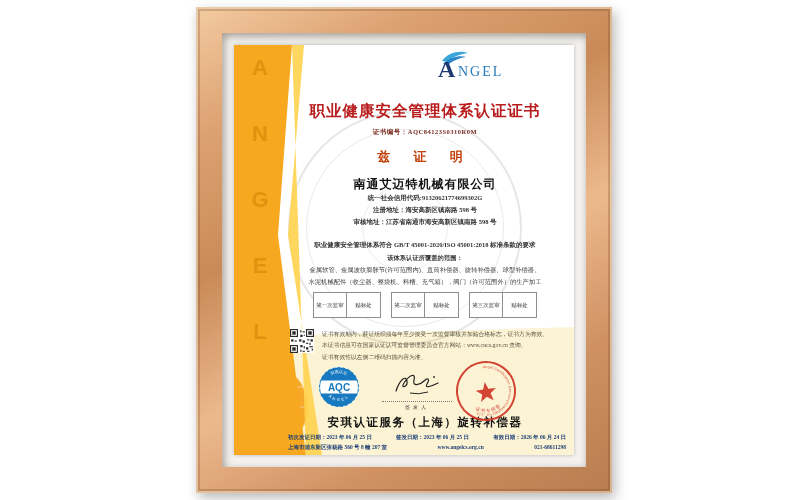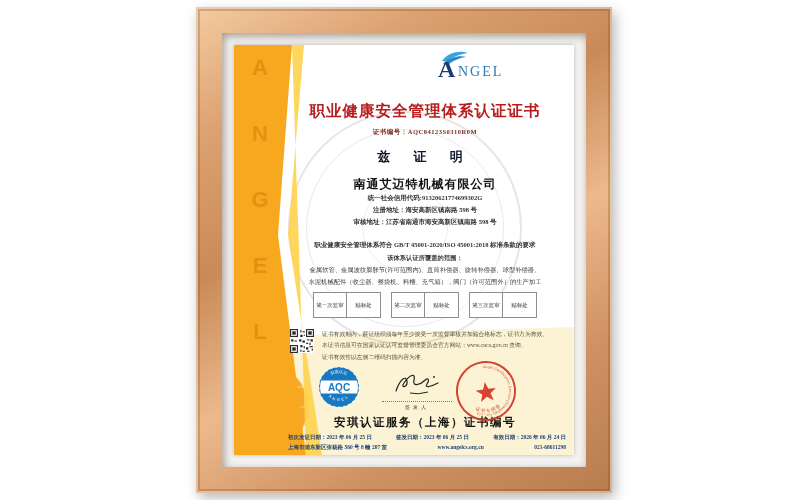--- a/index.html
+++ b/index.html
@@ -49,21 +49,21 @@
     position:absolute;left:54px;top:66px;width:230px;height:230px;border-radius:50%;
     border:2px solid rgba(100,100,100,.16);z-index:2;
   }
   .wm::before{content:"";position:absolute;inset:16px;border-radius:50%;border:1px solid rgba(100,100,100,.14);}
   .wm::after{content:"";position:absolute;inset:72px;border-radius:50%;border:1px solid rgba(100,100,100,.12);}
   
   .t{position:absolute;left:48px;right:6px;text-align:center;color:#222;z-index:6;}
   .brand{position:absolute;top:6px;right:44px;z-index:6;}
   .title{top:56px;font-size:15.5px;font-weight:700;letter-spacing:1px;color:#b91c1c;}
   .certno{top:83px;font-size:6.5px;font-weight:700;color:#7b2b22;letter-spacing:.5px;}
-  .declare{top:103px;font-size:13px;font-weight:700;letter-spacing:10px;color:#0f172a;}
+  .declare{top:103px;font-size:13px;font-weight:700;letter-spacing:10px;color:#c2410c;}
   .company{top:131px;font-size:12px;font-weight:700;color:#111;letter-spacing:1px;}
   .info{font-size:6.5px;font-weight:600;color:#333;}
   .credit{top:149px;}
   .regaddr{top:161px;}
   .auditaddr{top:173px;}
   .standard{top:196px;font-size:6.5px;font-weight:700;color:#333;}
   .scopeintro{top:209px;font-size:6.3px;font-weight:600;color:#3a3a3a;}
   .scope1{top:221px;font-size:6.3px;color:#3a3a3a;}
   .scope2{top:233px;font-size:6.3px;color:#3a3a3a;}
   .audit-row{position:absolute;top:247px;left:48px;right:6px;display:flex;justify-content:center;gap:10px;z-index:6;}
@@ -236,21 +236,21 @@
         <circle cx="32" cy="32" r="29" fill="none" stroke="#D13B2B" stroke-width="2"></circle>
         <polygon fill="#D13B2B" points="32,23 34.6,30.2 42.2,30.3 36.2,34.9 38.4,42.2 32,37.9 25.6,42.2 27.8,34.9 21.8,30.3 29.4,30.2"></polygon>
         <text font-size="3.6" fill="#D13B2B" letter-spacing=".2" font-family="Liberation Sans,sans-serif">
           <textPath href="#sealArc" startOffset="0%">Angel Certification Service (Shanghai) Co., Ltd</textPath>
         </text>
         <text font-size="4.6" fill="#D13B2B" letter-spacing="1" font-family="Liberation Sans,sans-serif">
           <textPath href="#sealInner" startOffset="50%" text-anchor="middle">证书专用章</textPath>
         </text>
       </svg>
 
-      <div class="t issuer">安琪认证服务（上海）证书编号</div>
+      <div class="t issuer">安琪认证服务（上海）旋转补偿器</div>
 
       <div class="footrow foot1">
         <span>初次发证日期：2023 年 06 月 25 日</span>
         <span>签发日期：2023 年 06 月 25 日</span>
         <span>有效日期：2026 年 06 月 24 日</span>
       </div>
       <div class="footrow foot2">
         <span>上海市浦东新区张杨路 560 号 8 幢 207 室</span>
         <span>www.angelcs.org.cn</span>
         <span>021-68611298</span>

